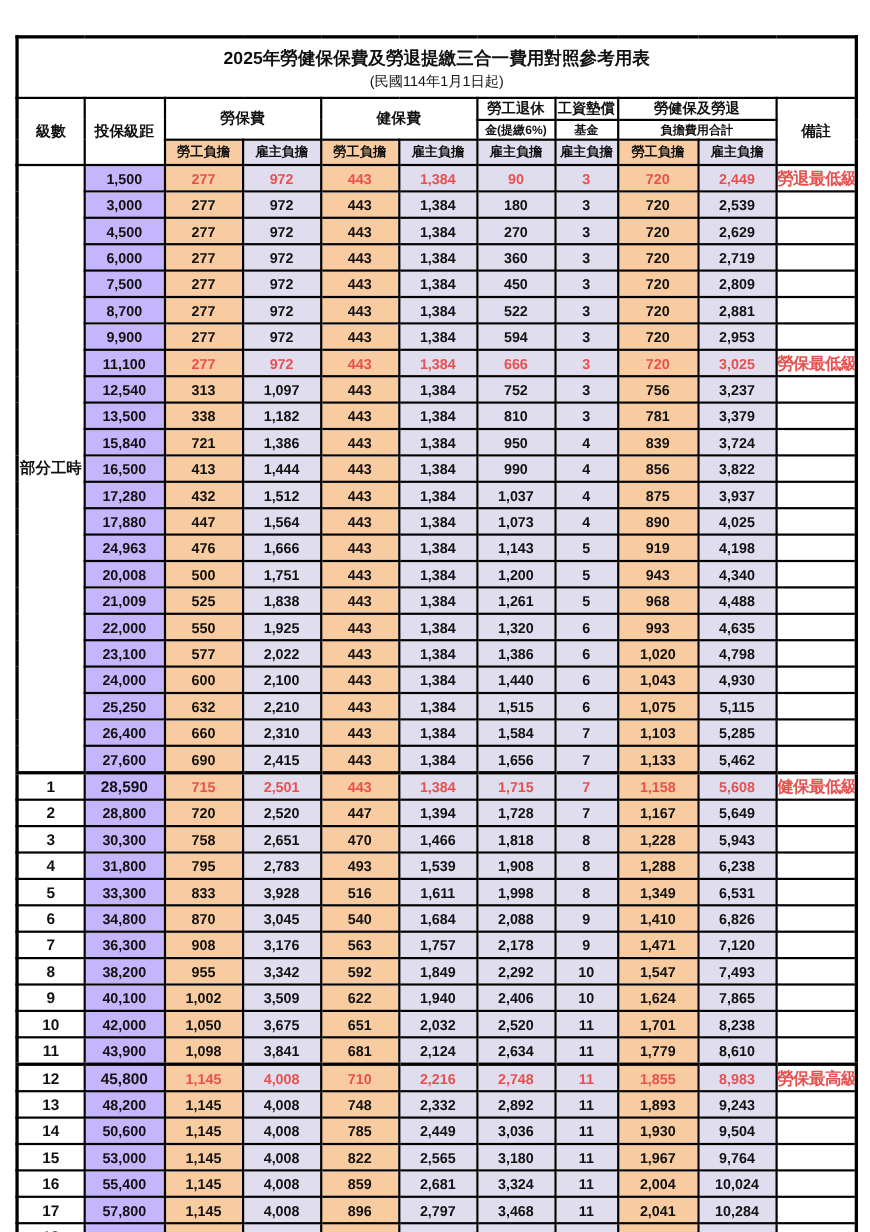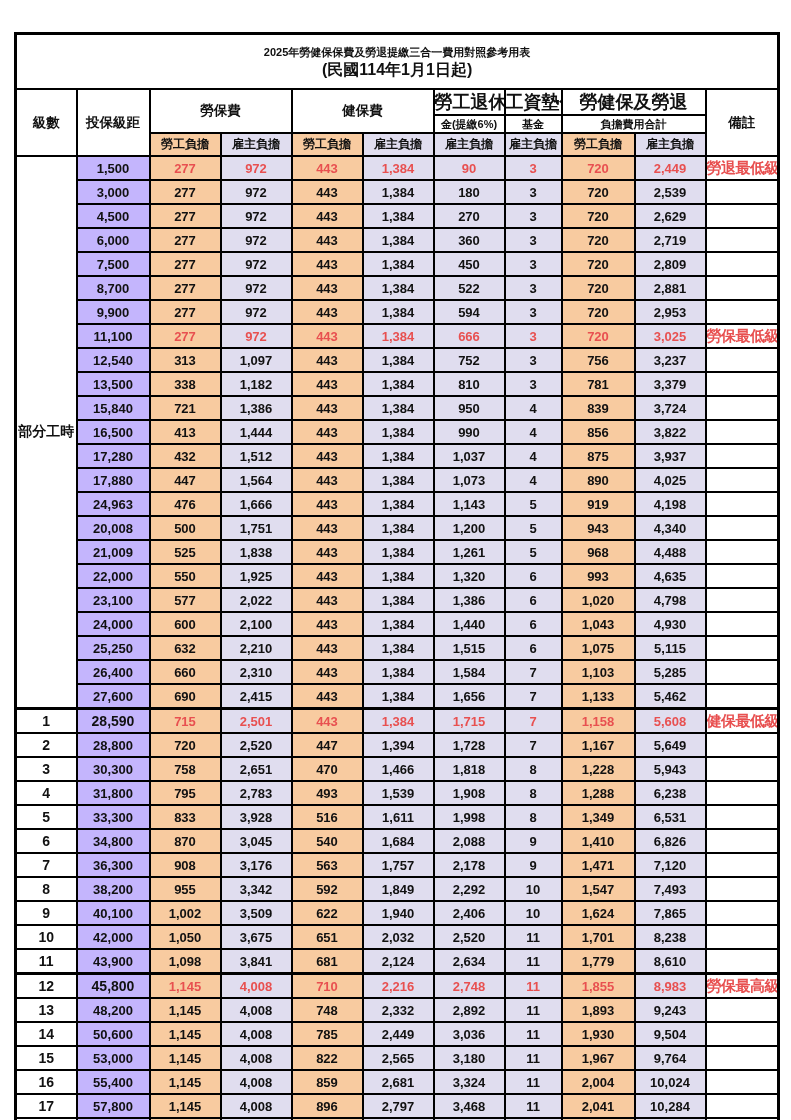--- a/index.html
+++ b/index.html
@@ -16,24 +16,24 @@
   td,th{
     border:2px solid #000;padding:0;text-align:center;vertical-align:middle;
     overflow:hidden;white-space:nowrap;color:#111;
   }
   
   col.c1{width:61px}col.c2{width:73px}
   col.c3,col.c4,col.c5,col.c6,col.c7{width:71px}
   col.c8{width:57px}col.c9{width:73px}col.c10{width:71px}col.c11{width:73px}
 
   .title-cell{height:53px;background:#fff;}
-  .title-line{font-size:11px;font-weight:bold;line-height:1.5;}
-  .subtitle-line{font-size:16px;font-weight:bold;line-height:1.2;}
+  .title-line{font-size:16px;font-weight:bold;line-height:1.5;}
+  .subtitle-line{font-size:13px;font-weight:normal;line-height:1.2;}
 
-  .h1{height:16px;font-size:18px;font-weight:bold;background:#fff;}
+  .h1{height:16px;font-size:13px;font-weight:bold;background:#fff;}
   .h2{height:16px;font-size:11px;font-weight:bold;background:#fff;}
   .h3{height:21px;font-size:12px;font-weight:bold;}
   .hmerge{font-size:13.5px;font-weight:bold;background:#fff;}
 
   .emp{background:#F8CBA0;}
   .er{background:#E0DDEF;}
 
   tbody td{height:22px;font-size:13px;font-weight:bold;}
   td.c-level{font-size:14px;background:#fff;}
   td.c-bracket{font-size:13px;background:#c4b5fd;}

